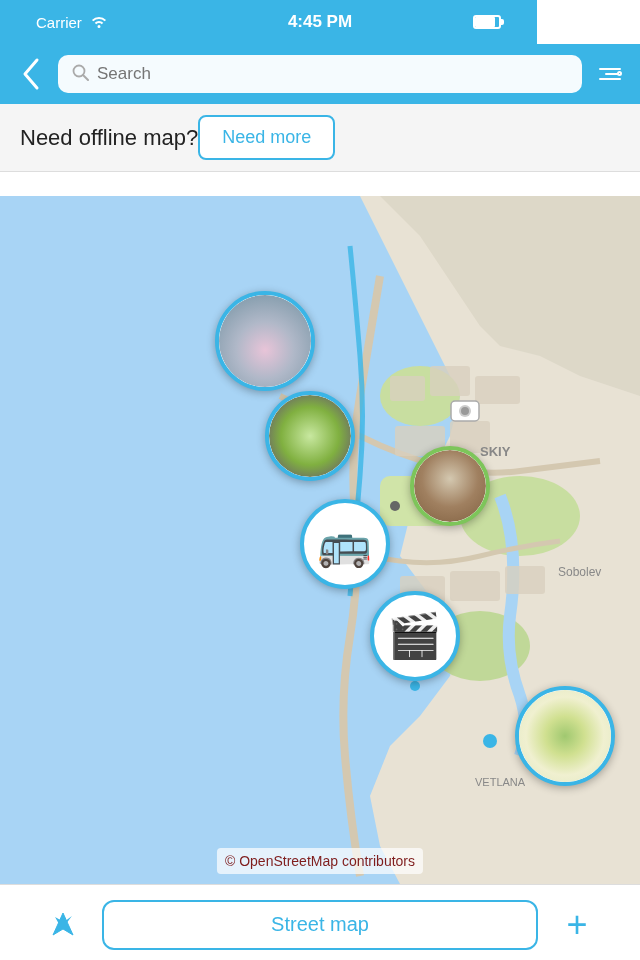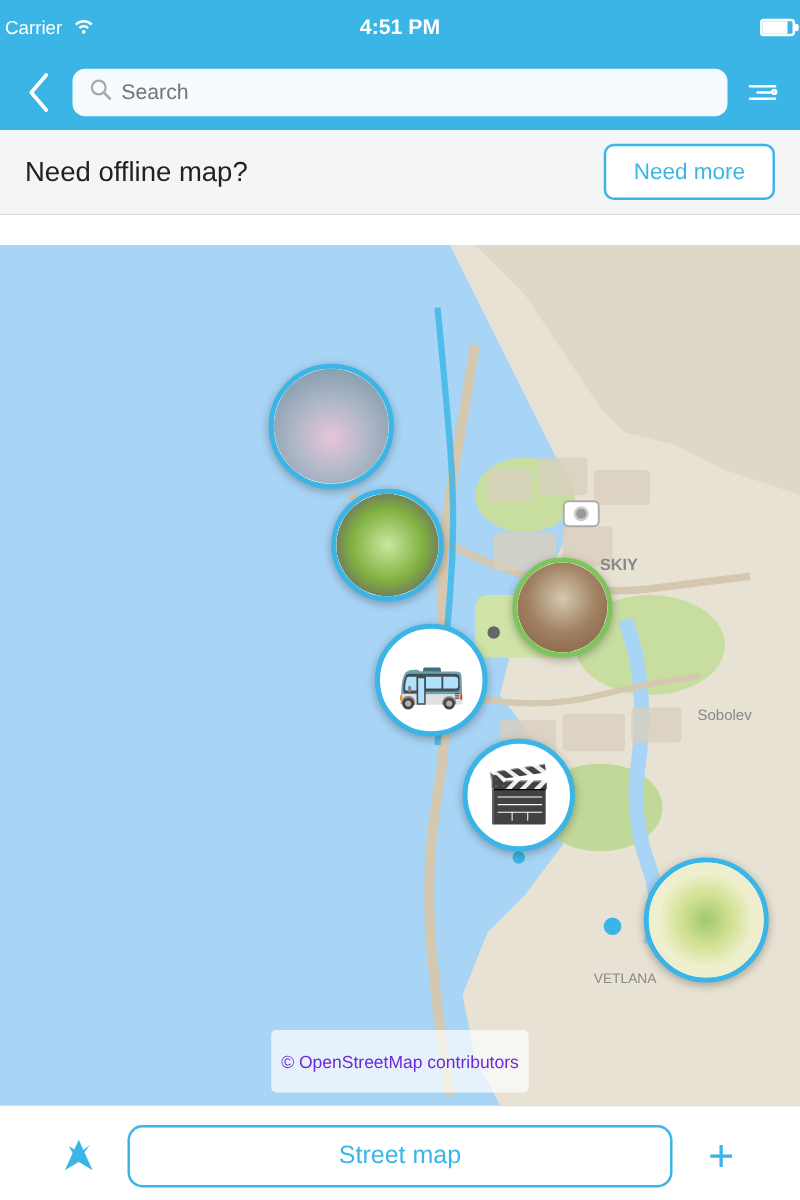--- a/index.html
+++ b/index.html
@@ -1,24 +1,24 @@
 <!DOCTYPE html>
 <html><head>
   <meta charset="utf-8">
   <meta name="viewport" content="width=640px">
   <style>
     * { margin: 0; padding: 0; box-sizing: border-box; }
     body { width: 640px; height: 960px; overflow: hidden; font-family: -apple-system, 'Helvetica Neue', sans-serif; background: #fff; }
 
     
     #status-bar {
-      width: 640px; height: 44px;
+      width: 537px; height: 44px;
       background: #3ab5e6;
       display: flex; align-items: center; justify-content: space-between;
-      padding: 0 4px;
+      padding: 0 36px;
       color: white; font-size: 15px; font-weight: 500;
     }
     #status-bar .left { display: flex; align-items: center; gap: 8px; }
     #status-bar .center { position: absolute; left: 50%; transform: translateX(-50%); font-size: 17px; font-weight: 600; }
     #status-bar .right { display: flex; align-items: center; gap: 6px; }
 
     
     .battery {
       width: 28px; height: 14px; border: 2px solid white; border-radius: 3px;
       position: relative; display: inline-block;
@@ -55,21 +55,21 @@
       width: 36px; height: 36px; display: flex; align-items: center; justify-content: center;
       flex-shrink: 0; cursor: pointer;
     }
     .filter-lines { display: flex; flex-direction: column; gap: 3px; align-items: flex-end; }
     .filter-line { background: white; border-radius: 2px; height: 2px; }
 
     
     #offline-banner {
       width: 640px; height: 68px;
       background: #f5f5f5;
-      display: flex; align-items: center; justify-content: space-between;
+      display: flex; align-items: center; justify-content: flex-start;
       padding: 0 20px; border-bottom: 1px solid #ddd;
     }
     #offline-banner .banner-text {
       font-size: 22px; font-weight: 400; color: #222;
     }
     #learn-more-btn {
       border: 2px solid #3ab5e6; border-radius: 8px;
       padding: 10px 22px; color: #3ab5e6; font-size: 18px; font-weight: 500;
       background: white; cursor: pointer;
     }
@@ -106,23 +106,23 @@
     }
 
     .map-pin.green-border {
       border-color: #7dc55a;
     }
 
     
     #osm-credit {
       position: absolute;
       bottom: 10px; left: 50%; transform: translateX(-50%);
-      font-size: 14px; color: #6d28d9;
+      font-size: 14px; color: #7f1d1d;
       background: rgba(255,255,255,0.7);
-      padding: 17px 8px; border-radius: 4px;
+      padding: 5px 8px; border-radius: 4px;
       white-space: nowrap;
     }
 
     
     #bottom-bar {
       width: 640px; height: 80px;
       background: #fff;
       border-top: 1px solid #ddd;
       display: flex; align-items: center; justify-content: space-between;
       padding: 0 38px; gap: 14px;
@@ -166,21 +166,21 @@
 
 <div id="status-bar">
   <div class="left">
     <span>Carrier</span>
     <span>
       <svg width="18" height="14" viewBox="0 0 18 14" fill="white">
         <path d="M9 11a1.5 1.5 0 1 1 0 3 1.5 1.5 0 0 1 0-3zm0-4a6 6 0 0 1 4.24 1.76l-1.42 1.42A4 4 0 0 0 9 9a4 4 0 0 0-2.83 1.17L4.76 8.76A6 6 0 0 1 9 7zm0-4a10 10 0 0 1 7.07 2.93l-1.41 1.41A8 8 0 0 0 9 5a8 8 0 0 0-5.66 2.34L1.93 5.93A10 10 0 0 1 9 3z"></path>
       </svg>
     </span>
   </div>
-  <div class="center">4:51 PM</div>
+  <div class="center">4:45 PM</div>
   <div class="right">
     <div class="battery">
       <div class="battery-fill"></div>
     </div>
   </div>
 </div>
 
 <div id="nav-bar">
   <div id="back-btn">
     <svg width="22" height="36" viewBox="0 0 22 36" fill="white">

